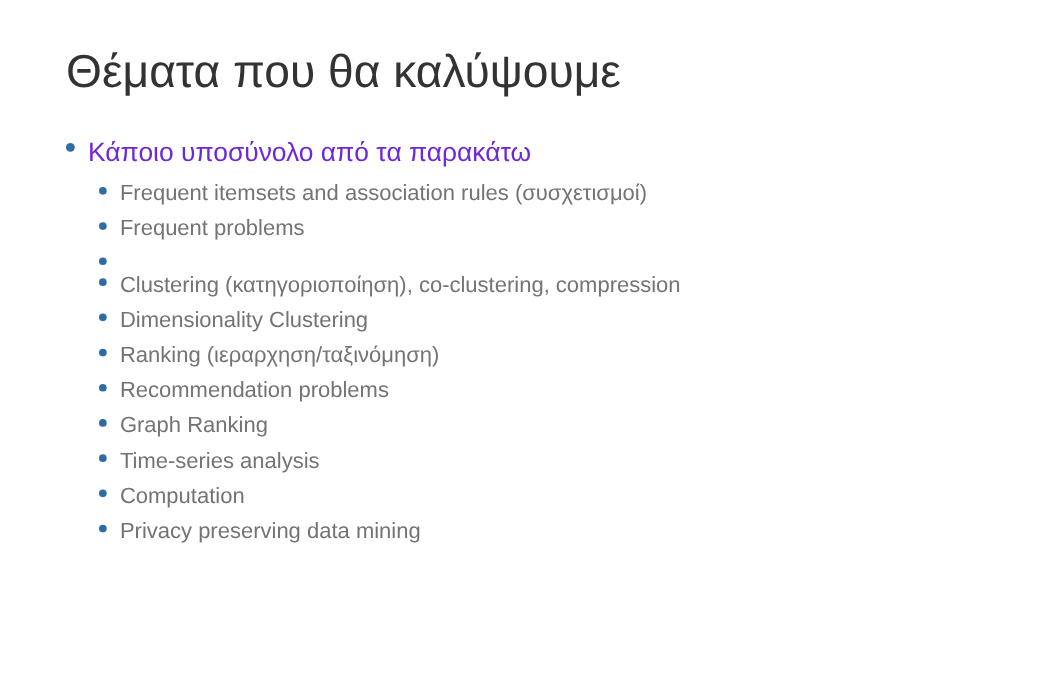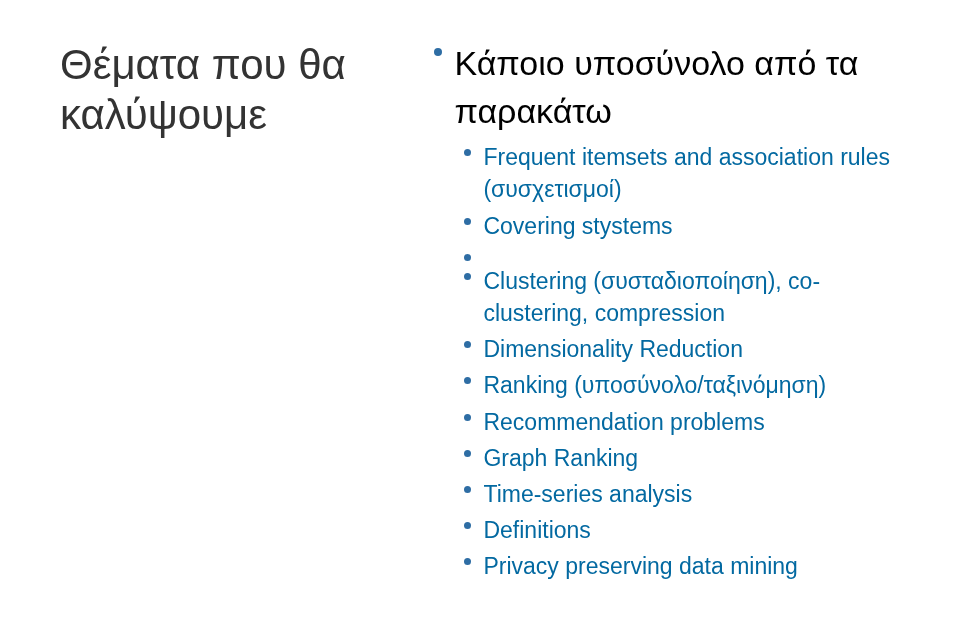--- a/index.html
+++ b/index.html
@@ -15,21 +15,21 @@
       font-family: 'Arial', 'Helvetica Neue', Helvetica, sans-serif;
       overflow: hidden;
     }
 
     .slide {
       width: 960px;
       height: 630px;
       background: #ffffff;
       padding: 40px 60px 30px 60px;
       display: flex;
-      flex-direction: row;
+      flex-direction: column;
     }
 
     .title {
       font-size: 42px;
       font-weight: 400;
       color: #333333;
       margin-bottom: 32px;
       line-height: 1.2;
     }
 
@@ -66,79 +66,79 @@
       width: 7px;
       height: 7px;
       border-radius: 50%;
       background: #2e6da4;
       margin-top: 8px;
       margin-right: 12px;
       flex-shrink: 0;
     }
 
     .bullet-text-l1 {
-      font-size: 34px;
-      color: #000000;
+      font-size: 24px;
+      color: #6d28d9;
       line-height: 1.4;
       font-weight: 500;
     }
 
     .bullet-text-l2 {
-      font-size: 23px;
-      color: #0369a1;
+      font-size: 20px;
+      color: #737373;
       line-height: 1.4;
     }
   </style>
 </head>
 <body>
 
 <div class="slide">
   <h1 class="title">Θέματα που θα καλύψουμε</h1>
   <div class="content" id="bullets-container">
   <div class="bullet-level1">
         <span class="bullet-dot"></span>
         <span class="bullet-text-l1">Κάποιο υποσύνολο από τα παρακάτω</span>
       </div>
       <div class="bullet-level2">
         <span class="bullet-dot-small"></span>
         <span class="bullet-text-l2">Frequent itemsets and association rules (συσχετισμοί)</span>
       </div>
       <div class="bullet-level2">
         <span class="bullet-dot-small"></span>
-        <span class="bullet-text-l2">Covering stystems</span>
+        <span class="bullet-text-l2">Frequent problems</span>
       </div>
       <div class="bullet-level2">
         <span class="bullet-dot-small"></span>
       </div>
       <div class="bullet-level2">
         <span class="bullet-dot-small"></span>
-        <span class="bullet-text-l2">Clustering (συσταδιοποίηση), co-clustering, compression</span>
+        <span class="bullet-text-l2">Clustering (κατηγοριοποίηση), co-clustering, compression</span>
       </div>
       <div class="bullet-level2">
         <span class="bullet-dot-small"></span>
-        <span class="bullet-text-l2">Dimensionality Reduction</span>
+        <span class="bullet-text-l2">Dimensionality Clustering</span>
       </div>
       <div class="bullet-level2">
         <span class="bullet-dot-small"></span>
-        <span class="bullet-text-l2">Ranking (υποσύνολο/ταξινόμηση)</span>
+        <span class="bullet-text-l2">Ranking (ιεραρχηση/ταξινόμηση)</span>
       </div>
       <div class="bullet-level2">
         <span class="bullet-dot-small"></span>
         <span class="bullet-text-l2">Recommendation problems</span>
       </div>
       <div class="bullet-level2">
         <span class="bullet-dot-small"></span>
         <span class="bullet-text-l2">Graph Ranking</span>
       </div>
       <div class="bullet-level2">
         <span class="bullet-dot-small"></span>
         <span class="bullet-text-l2">Time-series analysis</span>
       </div>
       <div class="bullet-level2">
         <span class="bullet-dot-small"></span>
-        <span class="bullet-text-l2">Definitions</span>
+        <span class="bullet-text-l2">Computation</span>
       </div>
       <div class="bullet-level2">
         <span class="bullet-dot-small"></span>
         <span class="bullet-text-l2">Privacy preserving data mining</span>
       </div>
     </div>
 </div>
 
 </body></html>

